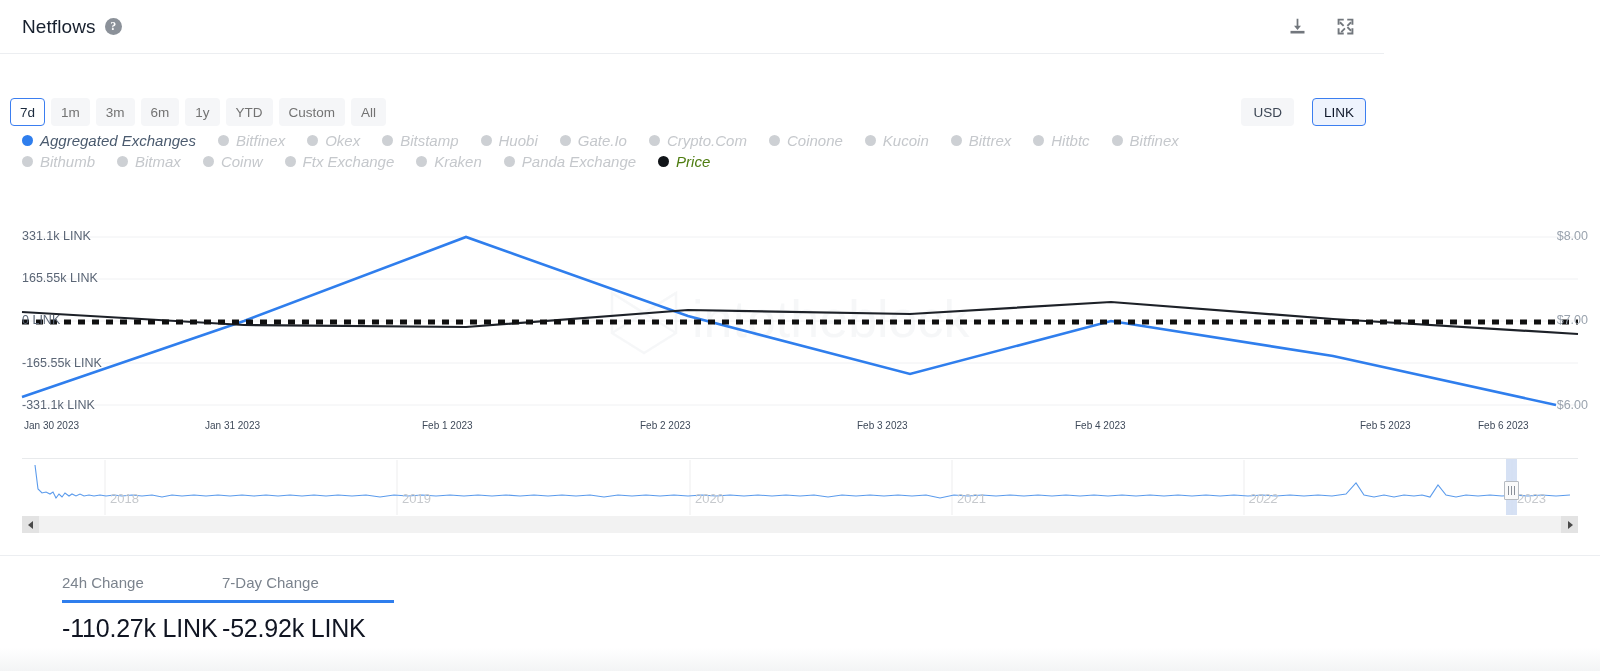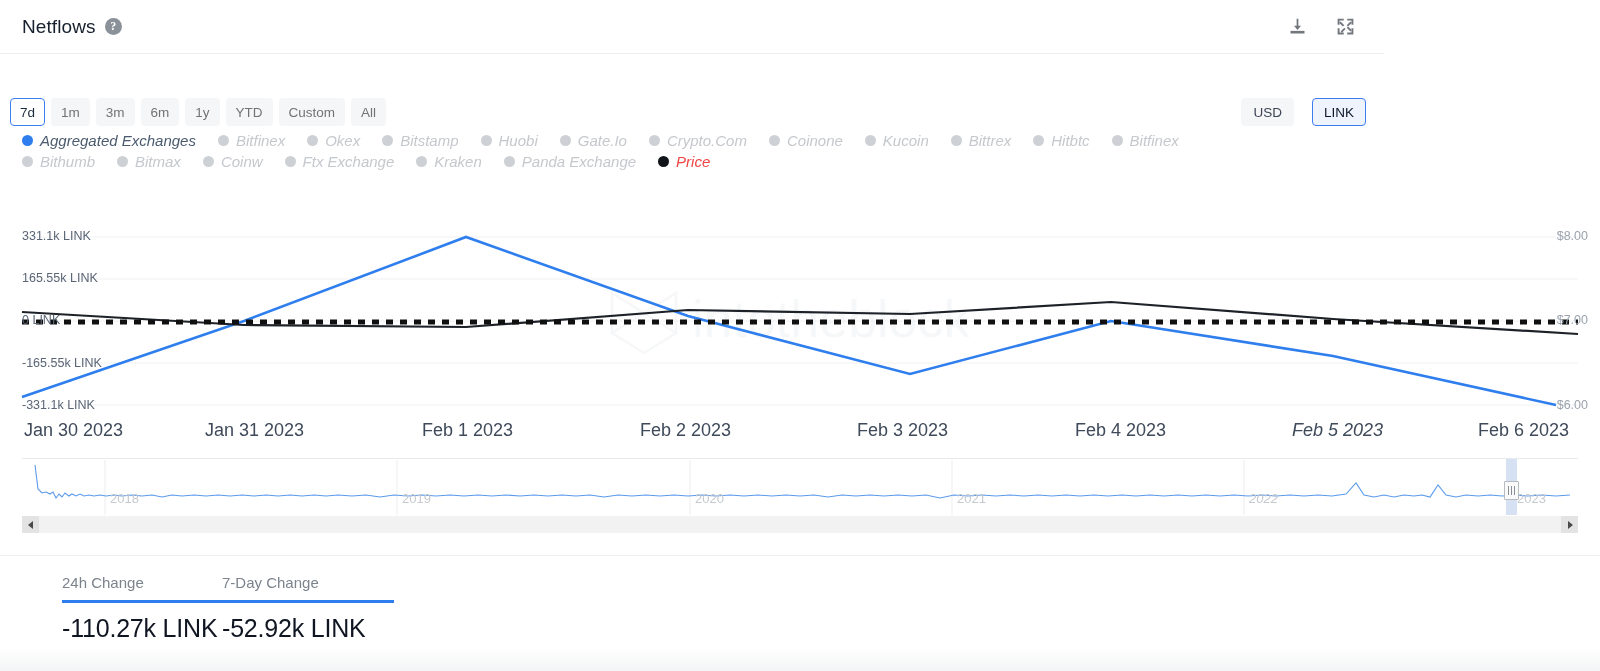--- a/index.html
+++ b/index.html
@@ -55,31 +55,31 @@
   }
   .legend-row { display:flex; flex-wrap:nowrap; align-items:center; height:21px;font-style:italic; }
   .legend-item { display:flex; align-items:center; margin-right:22px; cursor:pointer; white-space:nowrap; }
   .legend-dot { width:11px; height:11px; border-radius:50%; margin-right:7px; flex:none; }
   .legend-label { font-size:15px; }
   .legend-item.off .legend-dot { background:#cdd0d4; }
   .legend-item.off .legend-label { color:#c5c8cc; }
   .legend-item.on-blue .legend-dot { background:#2f7eed; }
   .legend-item.on-blue .legend-label { color:#4a5a6e; }
   .legend-item.on-black .legend-dot { background:#111418; }
-  .legend-item.on-black .legend-label { color:#ef4444; }
+  .legend-item.on-black .legend-label { color:#4d7c0f; }
 
   
   .chart-wrap { position:absolute; left:0; top:215px; width:1600px; height:230px; }
   .chart-svg { position:absolute; left:0; top:0; }
   .axis-label {
     position:absolute; font-size:12.5px; color:#5a6575; white-space:nowrap;
   }
   .axis-label.right { color:#9aa3ae; }
   .xaxis { position:absolute; left:0; top:420px; width:1600px; height:24px; }
-  .xtick { position:absolute; font-size:18px; color:#3f4a5a; white-space:nowrap; }
+  .xtick { position:absolute; font-size:10px; color:#3f4a5a; white-space:nowrap; }
 
   
   .nav-wrap { position:absolute; left:22px; top:458px; width:1556px; height:80px; }
   .nav-chart { position:absolute; left:0; top:0; width:1556px; height:56px; border-top:1px solid #e8eaec; }
   .nav-year {
     position:absolute; font-size:13px; color:#c6c9cd; top:32px;
   }
   .nav-handle {
     position:absolute; top:0px; width:11px; height:56px; background:#cfdcf2; opacity:.85;
   }
@@ -273,21 +273,21 @@
     <div class="axis-label right" style="right:12px; top:183px;">$6.00</div>
   </div>
 
   <div class="xaxis" id="xaxis">
       <div class="xtick" style="left: 24px;">Jan 30 2023</div>
       <div class="xtick" style="left: 205px;">Jan 31 2023</div>
       <div class="xtick" style="left: 422px;">Feb 1 2023</div>
       <div class="xtick" style="left: 640px;">Feb 2 2023</div>
       <div class="xtick" style="left: 857px;">Feb 3 2023</div>
       <div class="xtick" style="left: 1075px;">Feb 4 2023</div>
-      <div class="xtick" style="left: 1292px; font-style: italic;">Feb 5 2023</div>
+      <div class="xtick" style="left: 1360px;">Feb 5 2023</div>
       <div class="xtick" style="left: 1478px;">Feb 6 2023</div>
     </div>
 
   <div class="nav-wrap">
     <div class="nav-chart">
       <svg width="1556" height="56">
         <line x1="83" y1="1" x2="83" y2="56" stroke="#ededee"></line>
         <line x1="375" y1="1" x2="375" y2="56" stroke="#ededee"></line>
         <line x1="668" y1="1" x2="668" y2="56" stroke="#ededee"></line>
         <line x1="930" y1="1" x2="930" y2="56" stroke="#ededee"></line>

